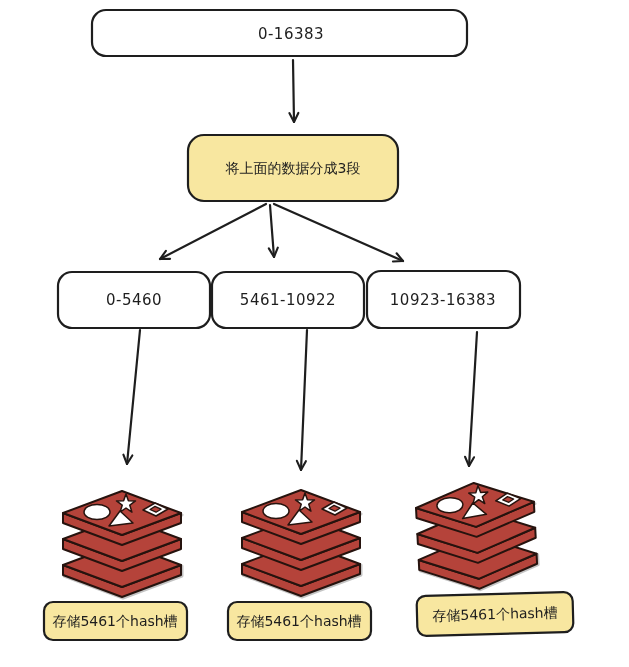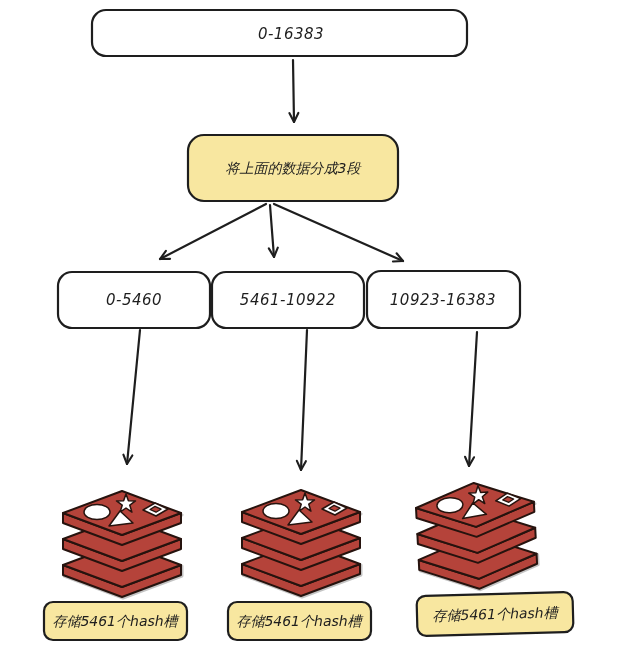--- a/index.html
+++ b/index.html
@@ -1,18 +1,18 @@
 <!DOCTYPE html>
 <html style="--stroke: #1e1e1e; --node-fill: #ffffff; --highlight-fill: #f8e7a0; --redis-red: #b5433a; --redis-ink: #26130e; --shadow-gray: #b0b0b0;"><head>
 <meta charset="utf-8">
 <style>
   html,body { margin:0; padding:0; background:#ffffff; }
   .canvas {
     position:relative; width:629px; height:667px; background:#ffffff;
-    font-family:"DejaVu Sans", sans-serif; overflow:hidden;font-style:italic;
+    font-family:"DejaVu Sans", sans-serif; overflow:hidden;
   }
   svg { display:block; }
   svg text {
     font-family:"DejaVu Sans", sans-serif;
     fill:var(--stroke, #1e1e1e);
     text-anchor:middle;
   }
   .node  { fill:var(--node-fill, #ffffff); stroke:var(--stroke, #1e1e1e); stroke-width:2.2; }
   .highlight { fill:var(--highlight-fill, #f8e7a0); }
   .arrow {

